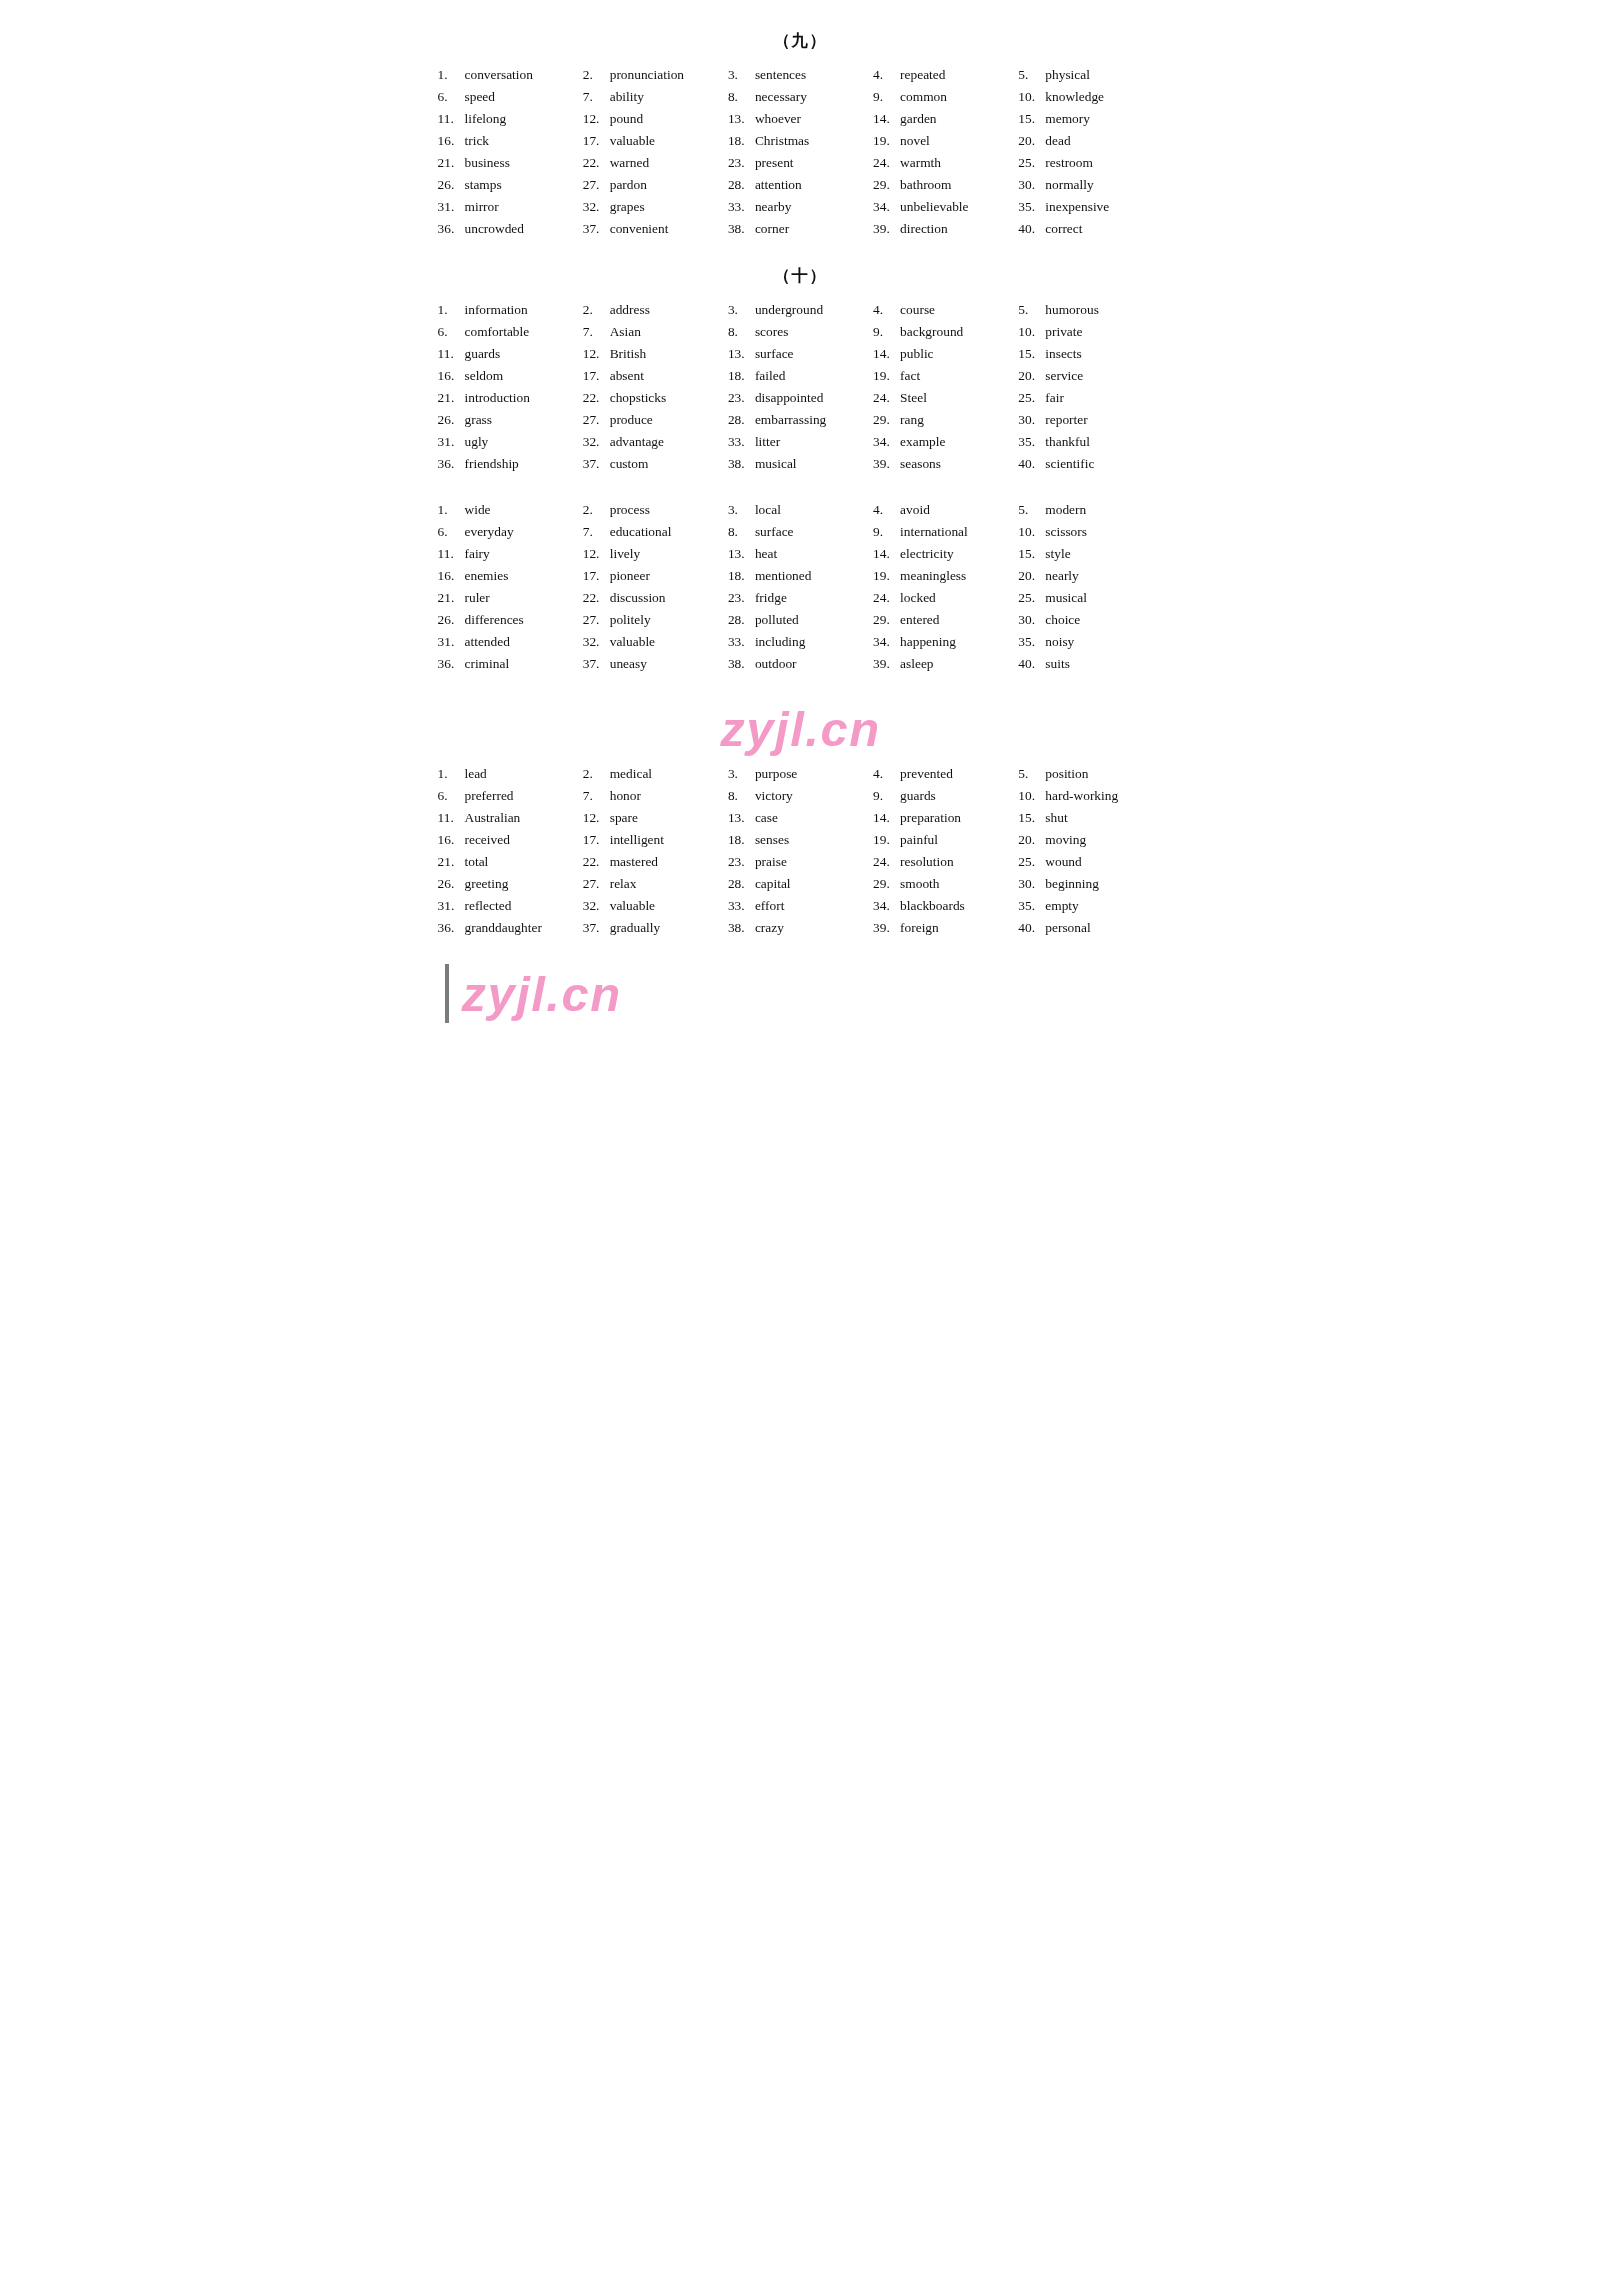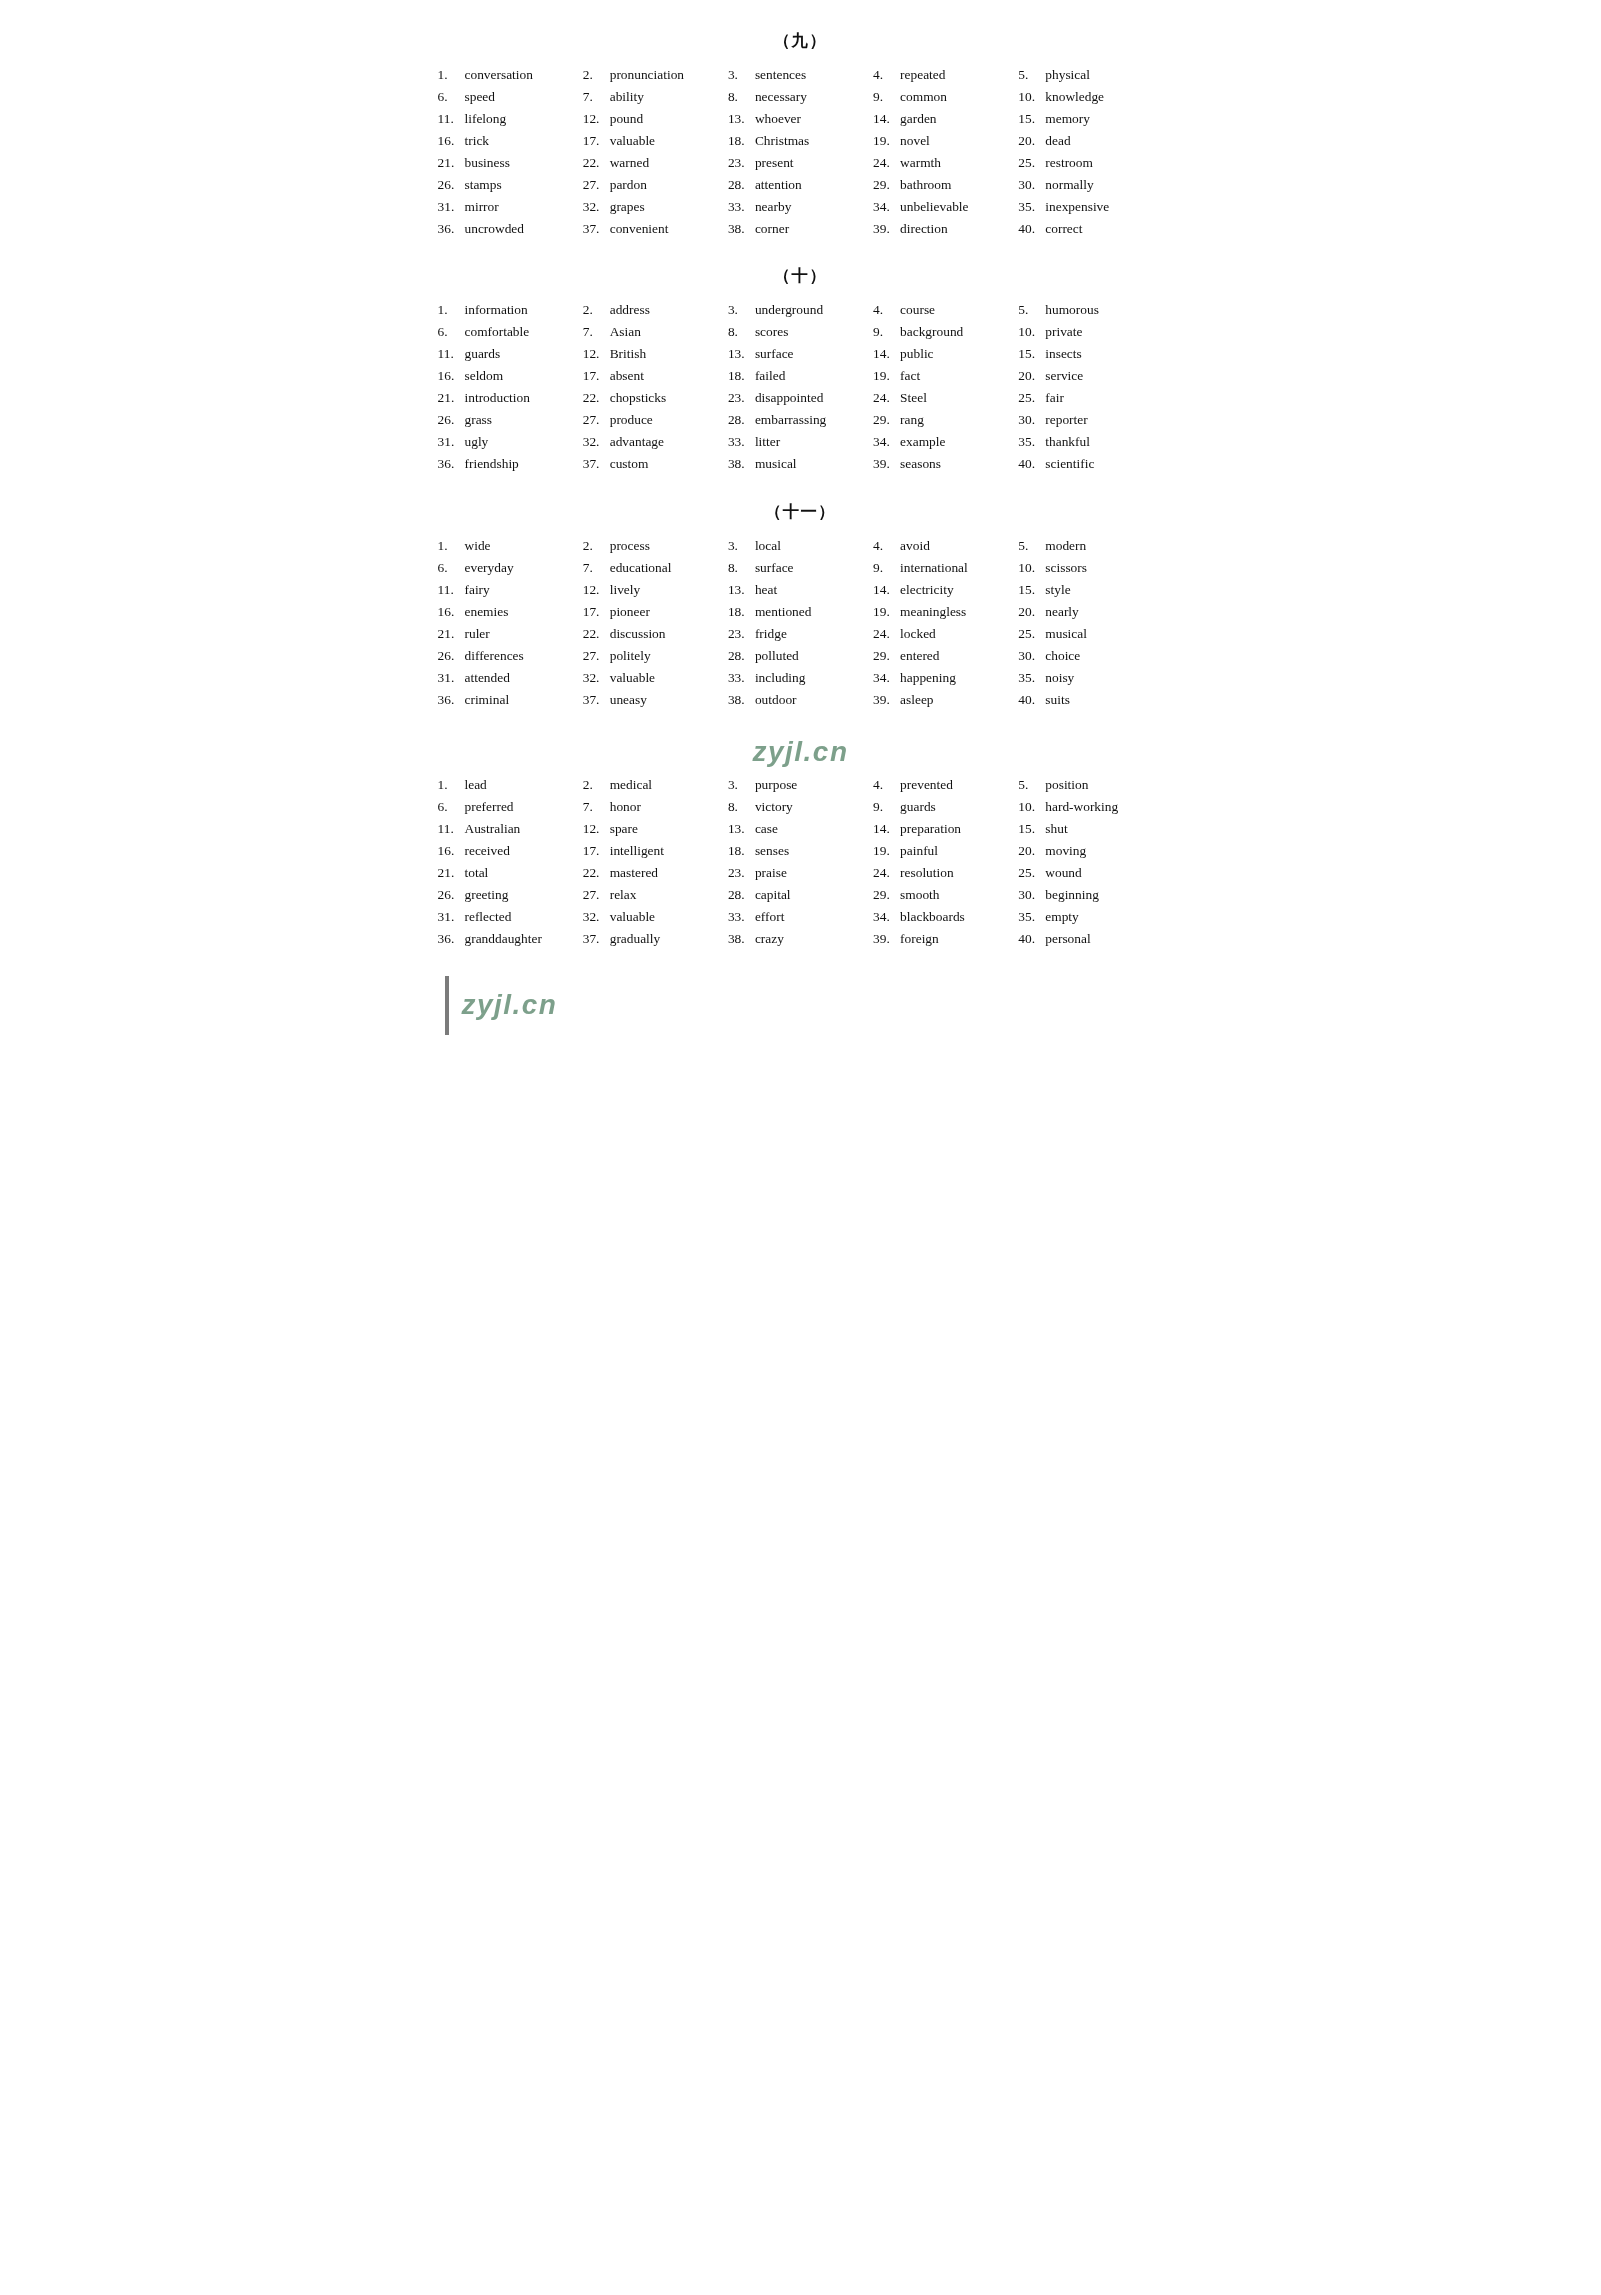--- a/index.html
+++ b/index.html
@@ -44,24 +44,24 @@
       color: #111;
     }
     .watermark {
       display: flex;
       justify-content: center;
       align-items: center;
       margin: 13.4px 0 7.4px 0;
       opacity: 0.55;
     }
     .watermark-text {
-      font-size: 28px;
+      font-size: 49px;
       font-style: italic;
       font-weight: bold;
-      color: #14532d;
+      color: #ec4899;
       letter-spacing: 1.5px;
       font-family: Arial, sans-serif;
     }
     .bottom-watermark {
       display: flex;
       justify-content: flex-start;
       align-items: center;
       margin-top: 22px;
       padding-left: 7.4px;
       opacity: 0.55;
@@ -402,21 +402,20 @@
           <span class="word-num">39.</span>
           <span class="word-text">seasons</span>
         </div>
         <div class="word-item">
           <span class="word-num">40.</span>
           <span class="word-text">scientific</span>
         </div>
       </div>
     </div>
     <div class="section">
-      <div class="section-title">（十一）</div>
       <div class="word-grid">
         <div class="word-item">
           <span class="word-num">1.</span>
           <span class="word-text">wide</span>
         </div>
         <div class="word-item">
           <span class="word-num">2.</span>
           <span class="word-text">process</span>
         </div>
         <div class="word-item">

